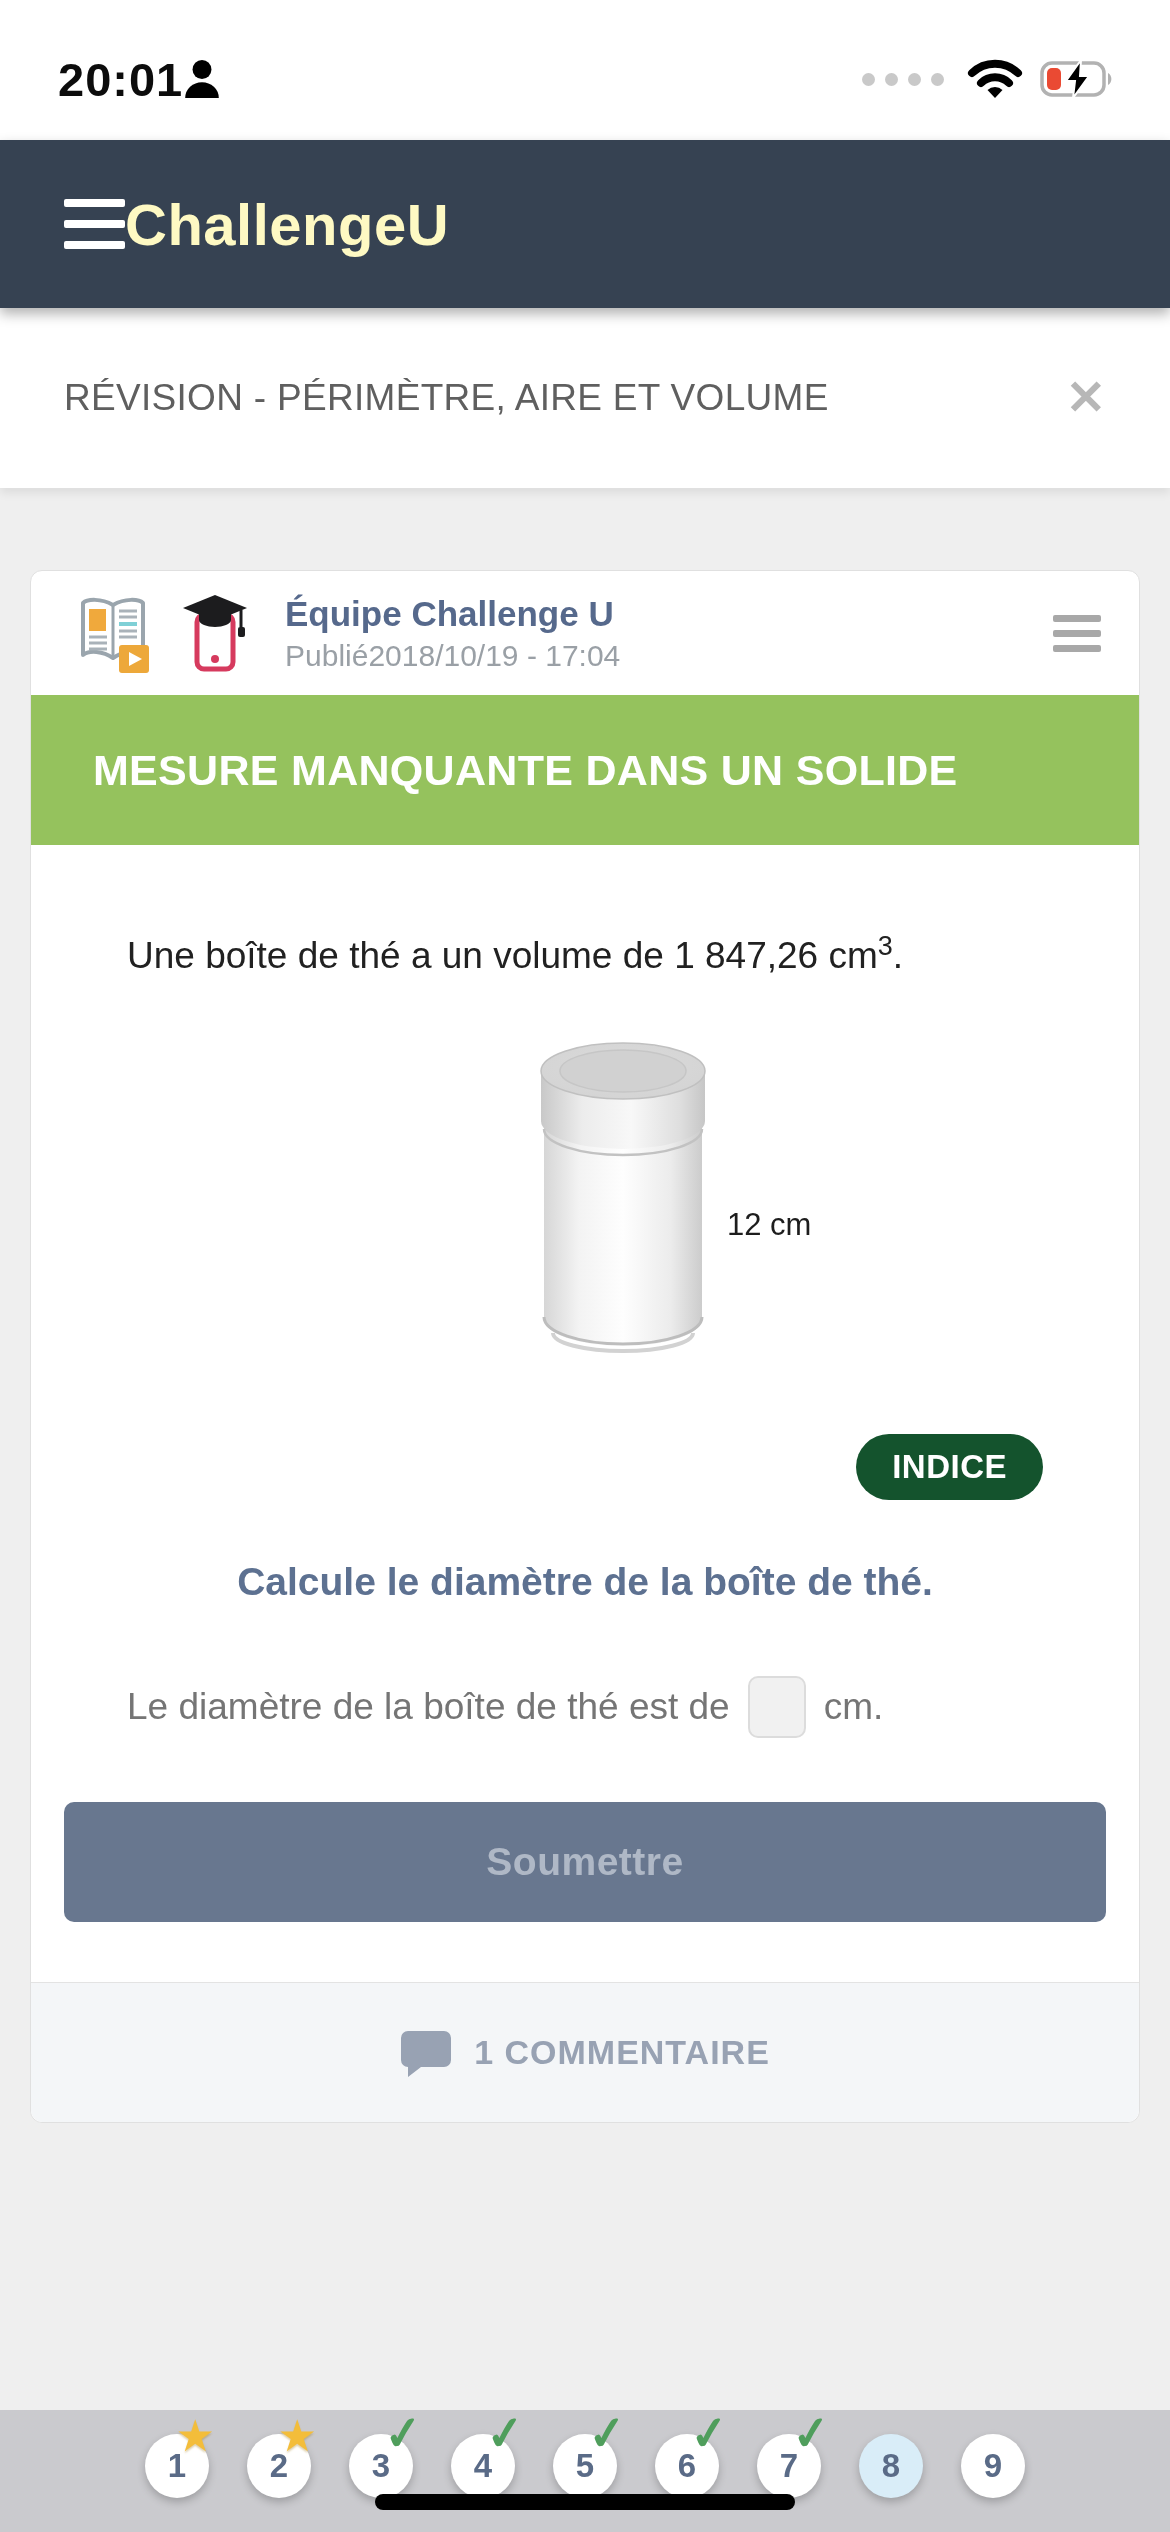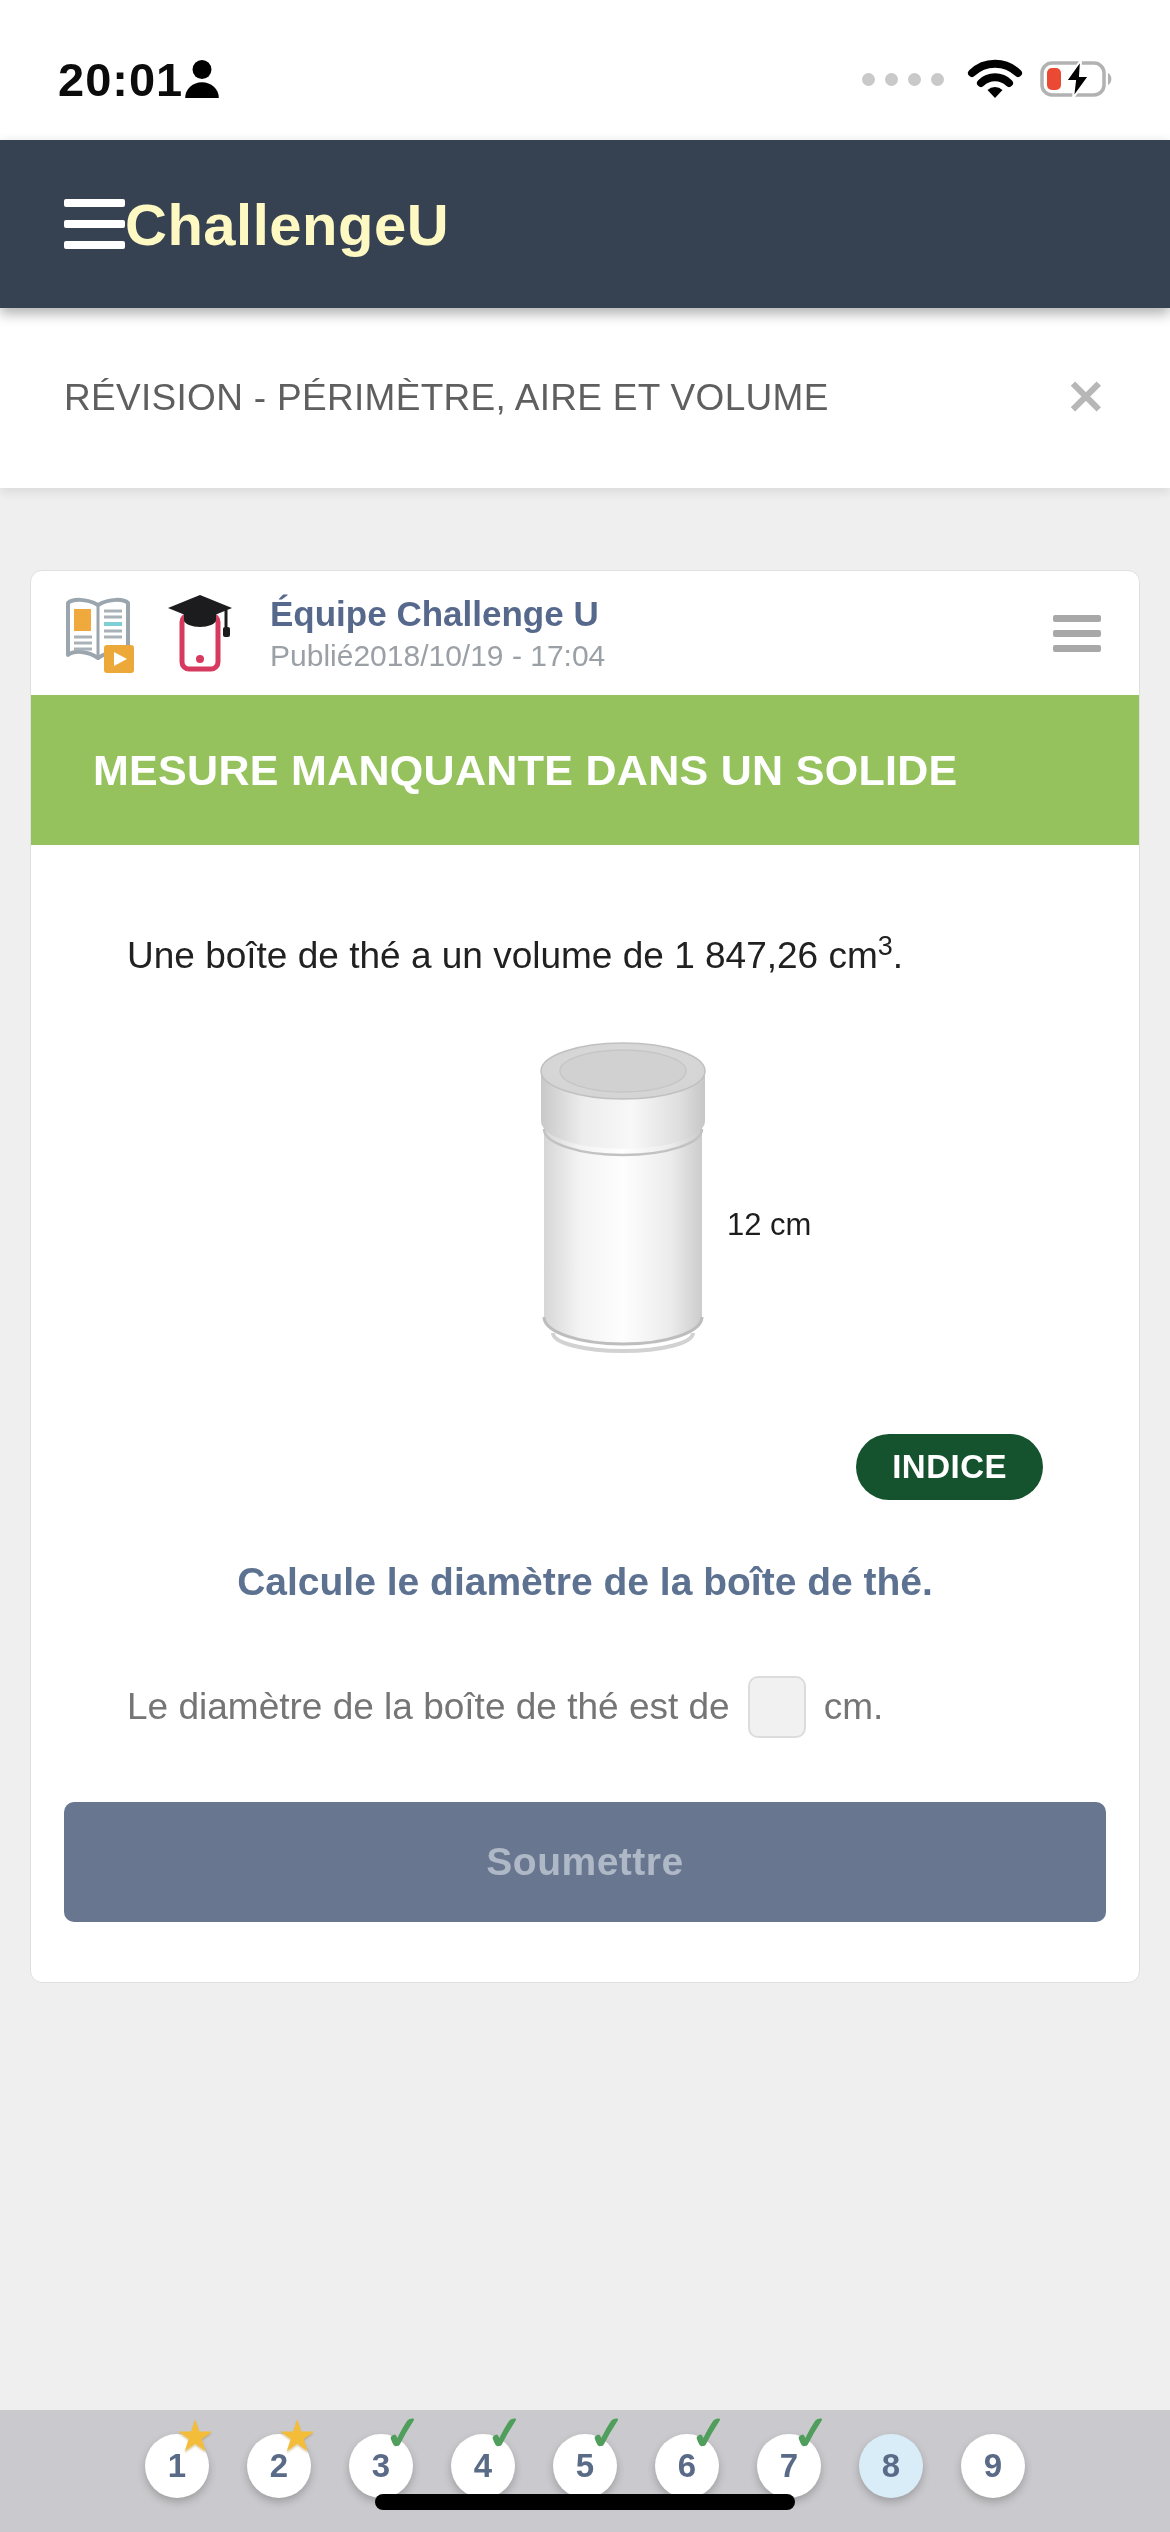--- a/index.html
+++ b/index.html
@@ -26,21 +26,21 @@
 
   
   .page-titlebar { height: 180px; background: #fff; display: flex; align-items: center; justify-content: space-between; padding: 0 64px; flex: none; box-shadow: 0 5px 9px rgba(0,0,0,0.08); position: relative; z-index: 5; }
   .page-title { font-size: 37px; color: #5f5f5f; letter-spacing: 0.3px; }
   .close-btn { font-size: 48px; color: #b7b7b7; font-weight: bold; line-height: 1; cursor: pointer; }
 
   
   .content { flex: 1; background: #efefef; overflow: hidden; }
   .card { margin: 82px 30px 0; background: #fff; border: 1px solid #e0e0e0; border-radius: 12px; }
 
-  .card-header { display: flex; align-items: center; padding: 22px 38px 22px 29px; }
+  .card-header { display: flex; align-items: center; padding: 22px 38px 22px 44px; }
   .ch-icons { display: flex; align-items: center; gap: 26px; }
   .author-block { margin-left: 36px; flex: 1; }
   .author-name { font-size: 35px; font-weight: bold; color: #56698c; }
   .published { font-size: 30px; color: #9aa0a6; margin-top: 5px; }
   .card-menu { display: flex; flex-direction: column; gap: 8px; cursor: pointer; }
   .card-menu i { display: block; width: 48px; height: 7px; background: #a8a8a8; border-radius: 2px; }
 
   .banner { height: 150px; background: #95c25d; display: flex; align-items: center; padding: 0 62px; color: #fff; font-size: 43px; font-weight: bold; letter-spacing: 0.3px; }
 
   .card-body { padding: 0 96px; }
@@ -212,20 +212,26 @@
           <span>Le diamètre de la boîte de thé est de</span>
           <input class="answer-input" type="text" value="" style="">
           <span>cm.</span>
         </div>
       </div>
 
       <div class="submit-wrap">
         <button class="submit-btn">Soumettre</button>
       </div>
 
+      <div class="card-footer">
+        <svg width="52" height="48" viewBox="0 0 52 48">
+          <path d="M8 2 h36 a7 7 0 0 1 7 7 v22 a7 7 0 0 1 -7 7 h-23 l-13 10 v-10 a7 7 0 0 1 -7 -7 v-22 a7 7 0 0 1 7 -7 Z" fill="#98a2b3"></path>
+        </svg>
+        <span>1 COMMENTAIRE</span>
+      </div>
 
     </div>
   </div>
 
   <div class="pagination-bar">
     <div class="page-circle">
       <span class="badge star">★</span>
       <span class="circle-label">1</span>
     </div>
     <div class="page-circle">

